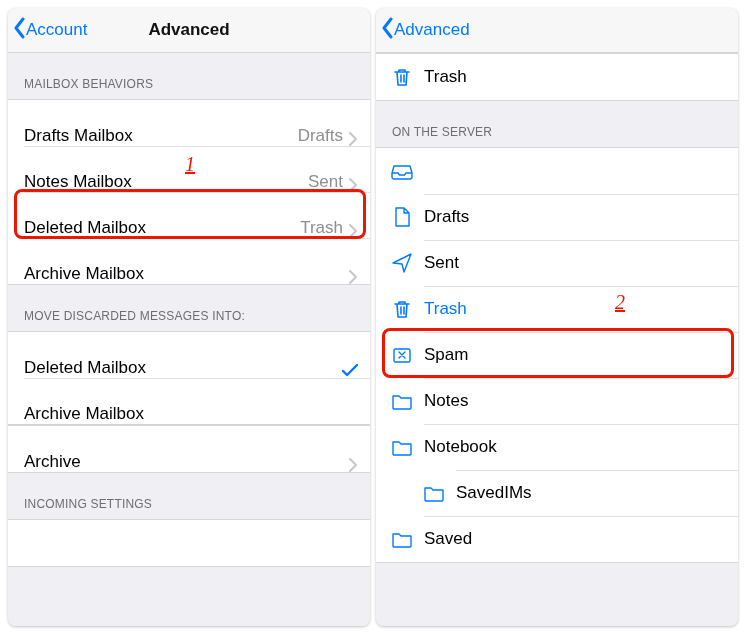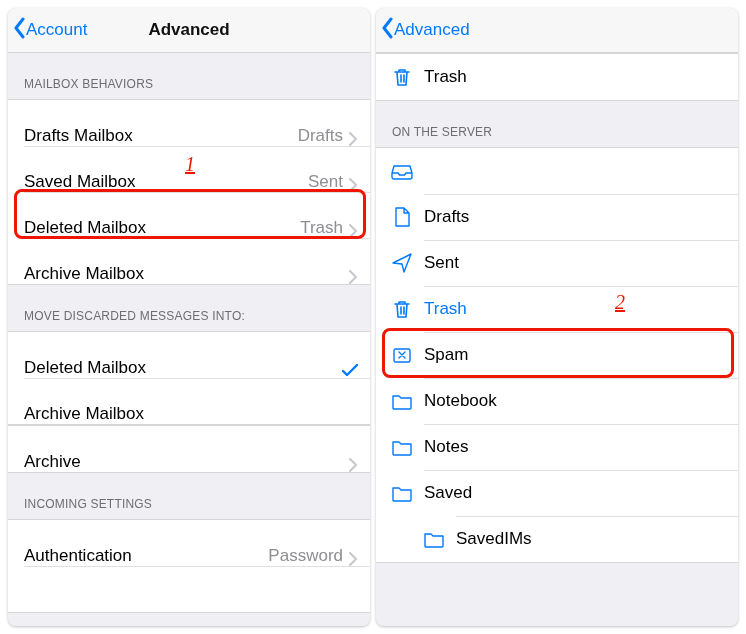--- a/index.html
+++ b/index.html
@@ -222,21 +222,21 @@
         <div class="row">
           <span class="label">Drafts Mailbox</span>
           <span class="value">Drafts</span>
           <span class="chev">
               <svg viewBox="0 0 9 14">
                 <use href="#ic-chev"></use>
               </svg>
             </span>
         </div>
         <div class="row">
-          <span class="label">Saved Mailbox</span>
+          <span class="label">Notes Mailbox</span>
           <span class="value">Sent</span>
           <span class="chev">
               <svg viewBox="0 0 9 14">
                 <use href="#ic-chev"></use>
               </svg>
             </span>
         </div>
         <div class="row">
           <span class="label">Deleted Mailbox</span>
           <span class="value">Trash</span>
@@ -278,29 +278,20 @@
           <span class="chev">
               <svg viewBox="0 0 9 14">
                 <use href="#ic-chev"></use>
               </svg>
             </span>
         </div>
       </div>
 
       <div class="section-header">INCOMING SETTINGS</div>
       <div class="list">
-        <div class="row">
-          <span class="label">Authentication</span>
-          <span class="value">Password</span>
-          <span class="chev">
-              <svg viewBox="0 0 9 14">
-                <use href="#ic-chev"></use>
-              </svg>
-            </span>
-        </div>
         <div class="row">
           
         </div>
       </div>
     </div>
 
     <div class="callout" style="left:6px; top:181px; width:352px; height:50px;"></div>
     <div class="callout-num" style="left:177px; top:145px;">1</div>
     <div class="fade-bottom"></div>
   </div>
@@ -370,45 +361,45 @@
               </svg>
             </span>
           <span class="label">Spam</span>
         </div>
         <div class="mrow">
           <span class="icon">
               <svg viewBox="0 0 22 22">
                 <use href="#ic-folder"></use>
               </svg>
             </span>
+          <span class="label">Notes</span>
+        </div>
+        <div class="mrow">
+          <span class="icon">
+              <svg viewBox="0 0 22 22">
+                <use href="#ic-folder"></use>
+              </svg>
+            </span>
           <span class="label">Notebook</span>
         </div>
-        <div class="mrow">
+        <div class="mrow nested">
           <span class="icon">
               <svg viewBox="0 0 22 22">
                 <use href="#ic-folder"></use>
               </svg>
             </span>
-          <span class="label">Notes</span>
+          <span class="label">SavedIMs</span>
         </div>
         <div class="mrow">
           <span class="icon">
               <svg viewBox="0 0 22 22">
                 <use href="#ic-folder"></use>
               </svg>
             </span>
           <span class="label">Saved</span>
-        </div>
-        <div class="mrow nested">
-          <span class="icon">
-              <svg viewBox="0 0 22 22">
-                <use href="#ic-folder"></use>
-              </svg>
-            </span>
-          <span class="label">SavedIMs</span>
         </div>
       </div>
     </div>
 
     <div class="callout" style="left:6px; top:320px; width:352px; height:50px;"></div>
     <div class="callout-num" style="left:239px; top:283px;">2</div>
   </div>
 
 </div>
 

